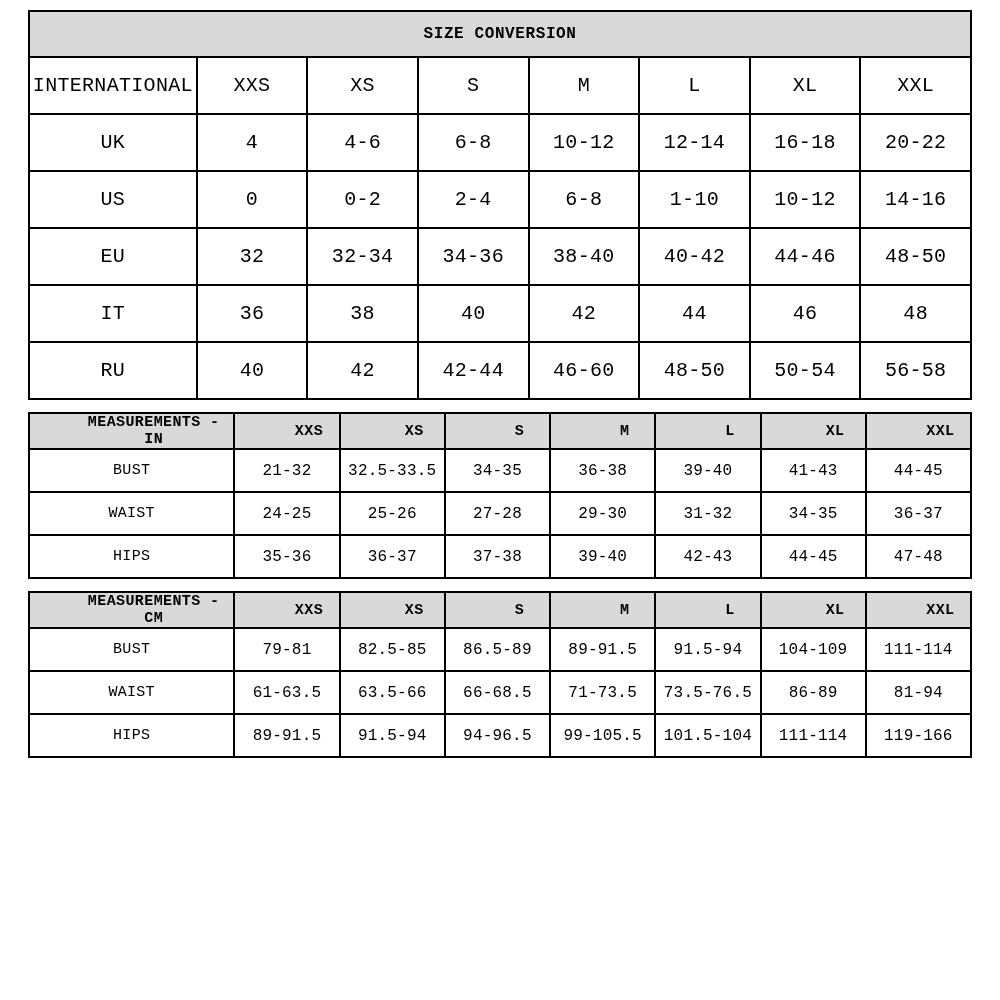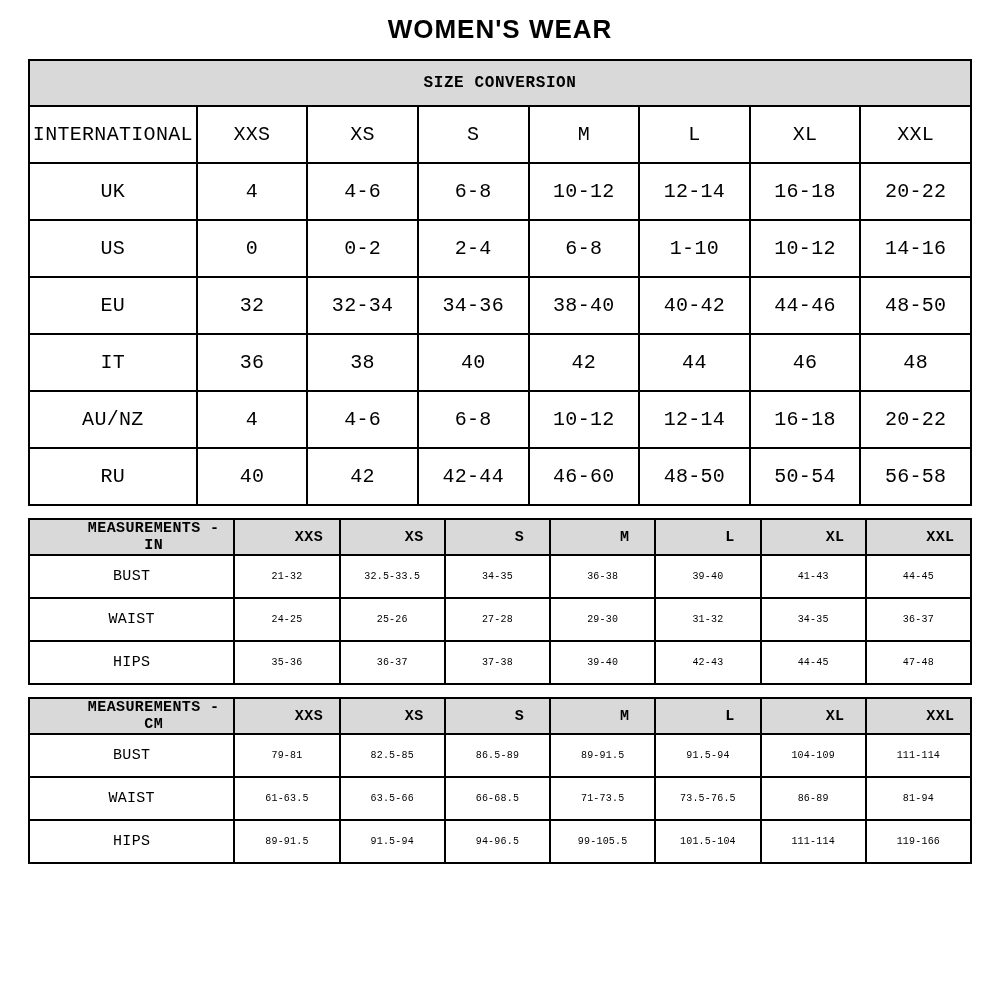--- a/index.html
+++ b/index.html
@@ -54,28 +54,27 @@
   
   .meas thead th {
     height: 32px;
     font-size: 15px;
     font-weight: 700;
     letter-spacing: 0.4px;
     padding-left: 44px;
   }
   .meas td { height: 43px; }
   .meas td.row-label { font-size: 15px; letter-spacing: 0.3px; }
-  .meas td.value-cell { font-size: 10px; letter-spacing: 0.2px; border-radius: 9px; }
+  .meas td.value-cell { font-size: 16px; letter-spacing: 0.2px; border-radius: 9px; }
 </style>
 </head>
 <body>
 
 <div class="page">
 
-  <div class="page-title">WOMEN'S WEAR</div>
 
   <table class="tbl conv">
     <colgroup>
       <col style="width:17.8%">
       <col>
         <col>
         <col>
         <col>
         <col>
         <col>
@@ -129,30 +128,20 @@
         </tr>
         <tr>
           <td class="row-label">IT</td>
           <td class="value-cell">36</td>
           <td class="value-cell">38</td>
           <td class="value-cell">40</td>
           <td class="value-cell">42</td>
           <td class="value-cell">44</td>
           <td class="value-cell">46</td>
           <td class="value-cell">48</td>
-        </tr>
-        <tr>
-          <td class="row-label">AU/NZ</td>
-          <td class="value-cell">4</td>
-          <td class="value-cell">4-6</td>
-          <td class="value-cell">6-8</td>
-          <td class="value-cell">10-12</td>
-          <td class="value-cell">12-14</td>
-          <td class="value-cell">16-18</td>
-          <td class="value-cell">20-22</td>
         </tr>
         <tr>
           <td class="row-label">RU</td>
           <td class="value-cell">40</td>
           <td class="value-cell">42</td>
           <td class="value-cell">42-44</td>
           <td class="value-cell">46-60</td>
           <td class="value-cell">48-50</td>
           <td class="value-cell">50-54</td>
           <td class="value-cell">56-58</td>

